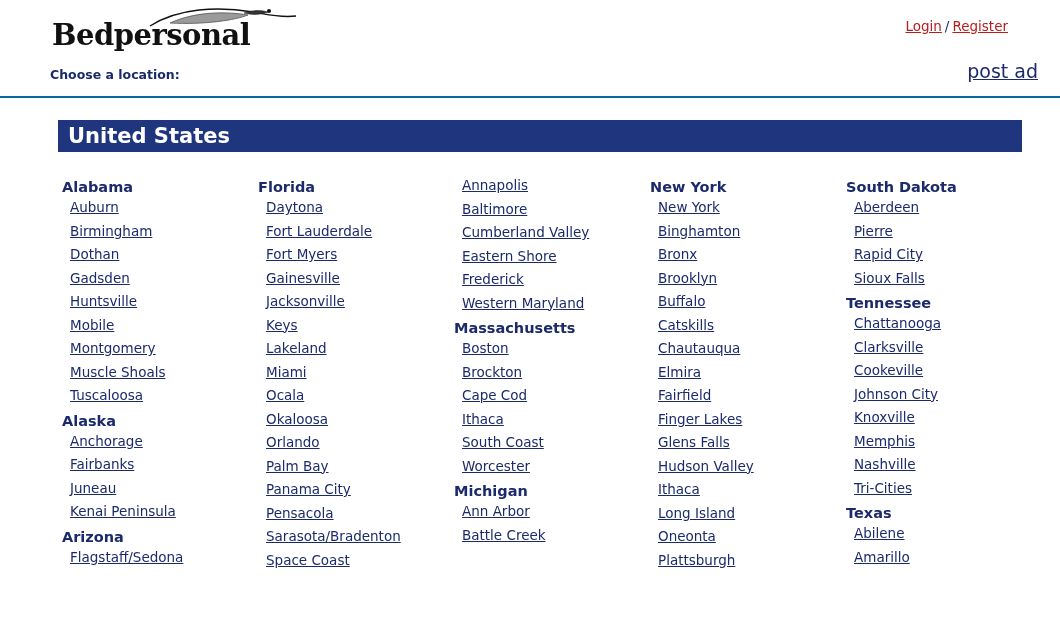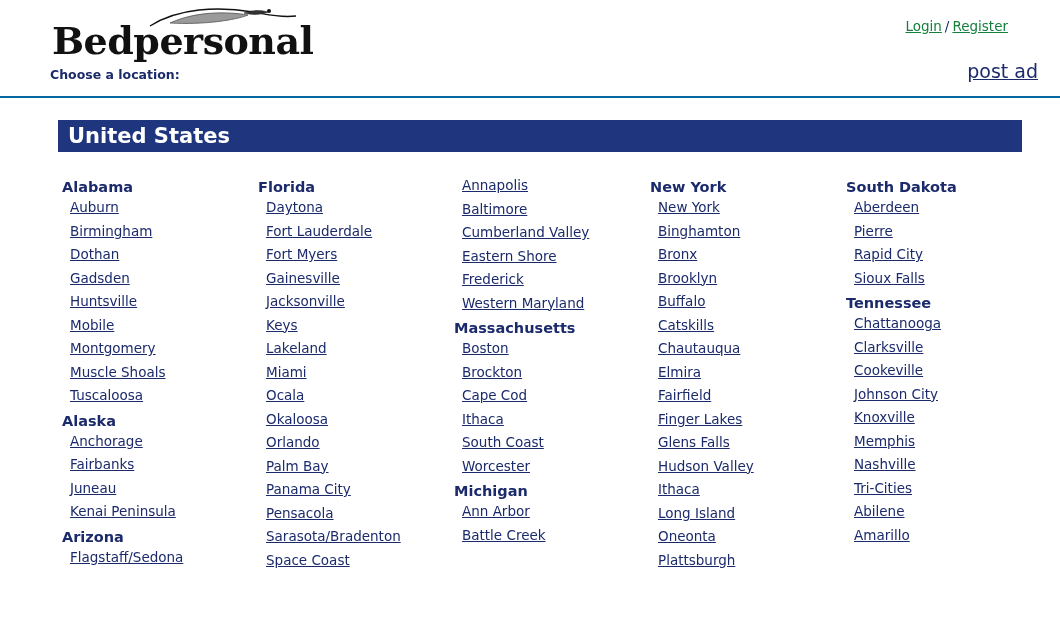--- a/index.html
+++ b/index.html
@@ -29,21 +29,21 @@
   }
   .logo-wrap {
     position: absolute;
     left: 52px;
     top: 6px;
     width: 260px;
     height: 46px;
   }
   .logo-text {
     font-family: "DejaVu Serif", serif;
-    font-size: 38px;
+    font-size: 29px;
     font-weight: bold;
     color: #111111;
     letter-spacing: -0.5px;
     position: absolute;
     left: 0;
     top: 12px;
     white-space: nowrap;
   }
   .logo-swoosh {
     position: absolute;
@@ -52,21 +52,21 @@
     width: 150px;
     height: 26px;
   }
   .auth-links {
     position: absolute;
     right: 52px;
     top: 18px;
     font-size: 13.5px;
   }
   .auth-links a {
-    color: #15803d;
+    color: #b91c1c;
     text-decoration: underline;
   }
   .auth-sep {
     color: #1b2a6b;
     padding: 0 3px;
     text-decoration: none;
   }
 
   
   .choose-bar {
@@ -248,18 +248,19 @@
         <a class="city" href="#">Sioux Falls</a>
         <div class="state">Tennessee</div>
         <a class="city" href="#">Chattanooga</a>
         <a class="city" href="#">Clarksville</a>
         <a class="city" href="#">Cookeville</a>
         <a class="city" href="#">Johnson City</a>
         <a class="city" href="#">Knoxville</a>
         <a class="city" href="#">Memphis</a>
         <a class="city" href="#">Nashville</a>
         <a class="city" href="#">Tri-Cities</a>
+        <div class="state">Texas</div>
         <a class="city" href="#">Abilene</a>
         <a class="city" href="#">Amarillo</a>
       </div>
     </div>
 
 </div>
 
 </body></html>

